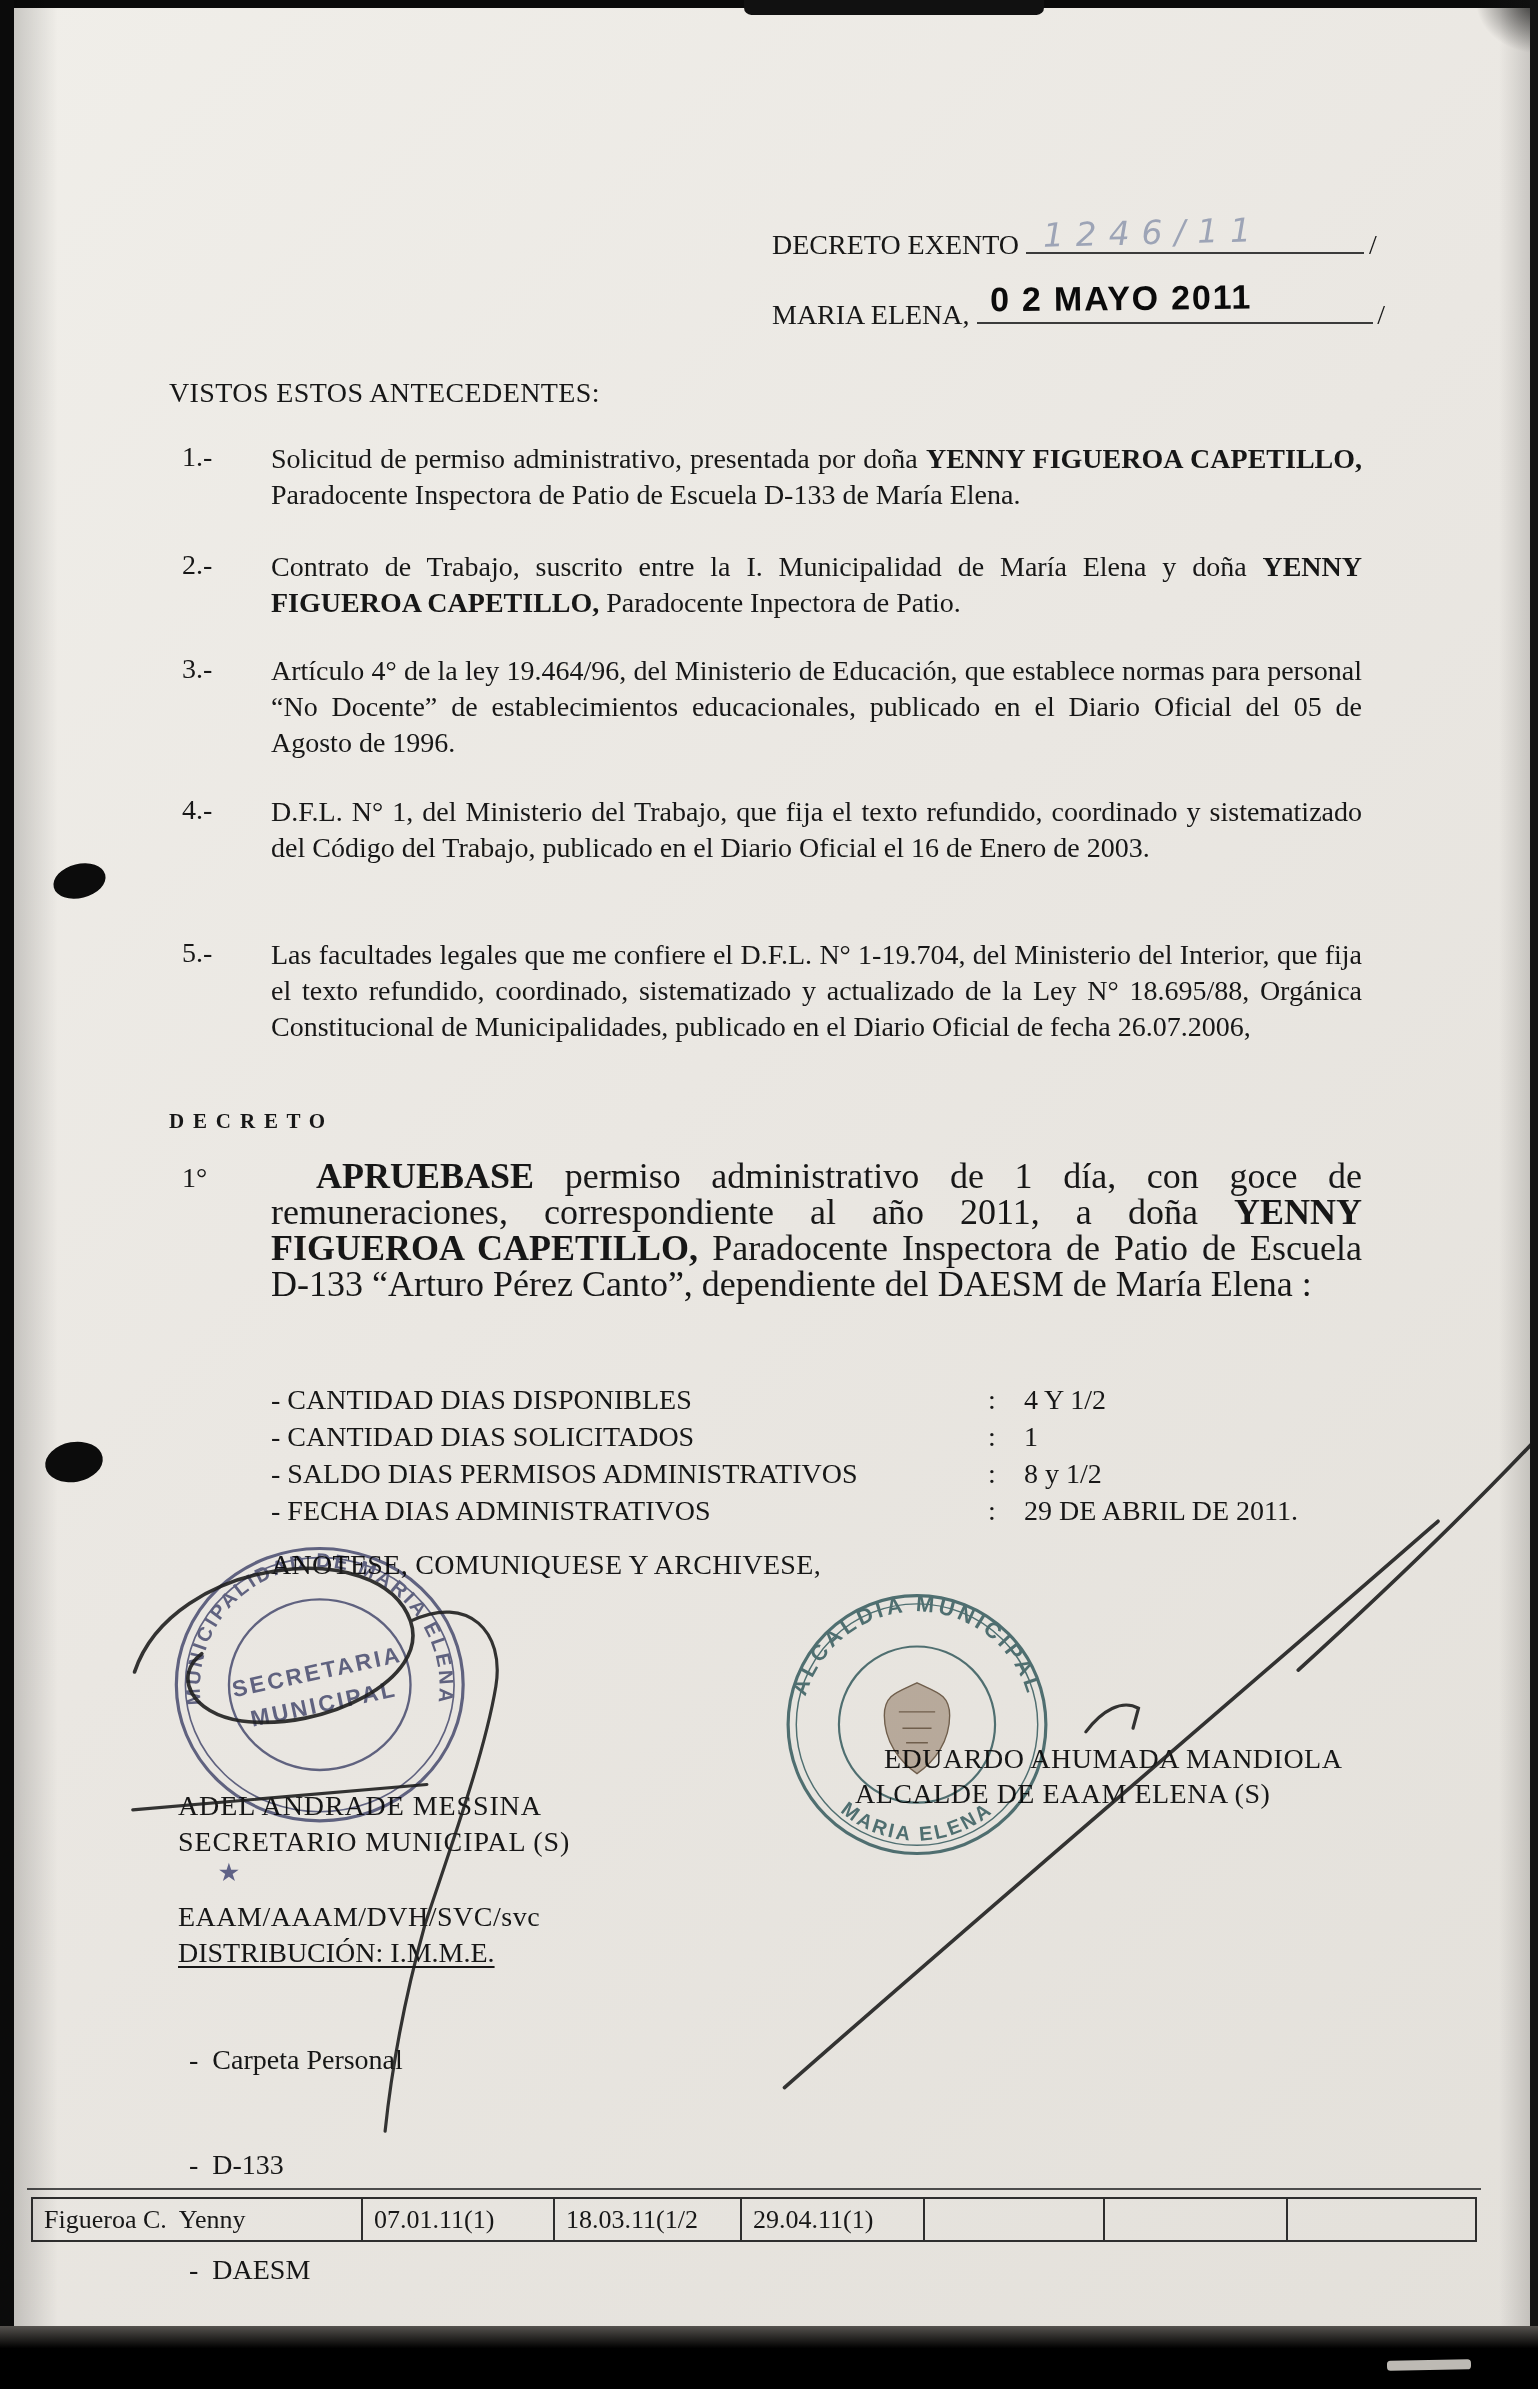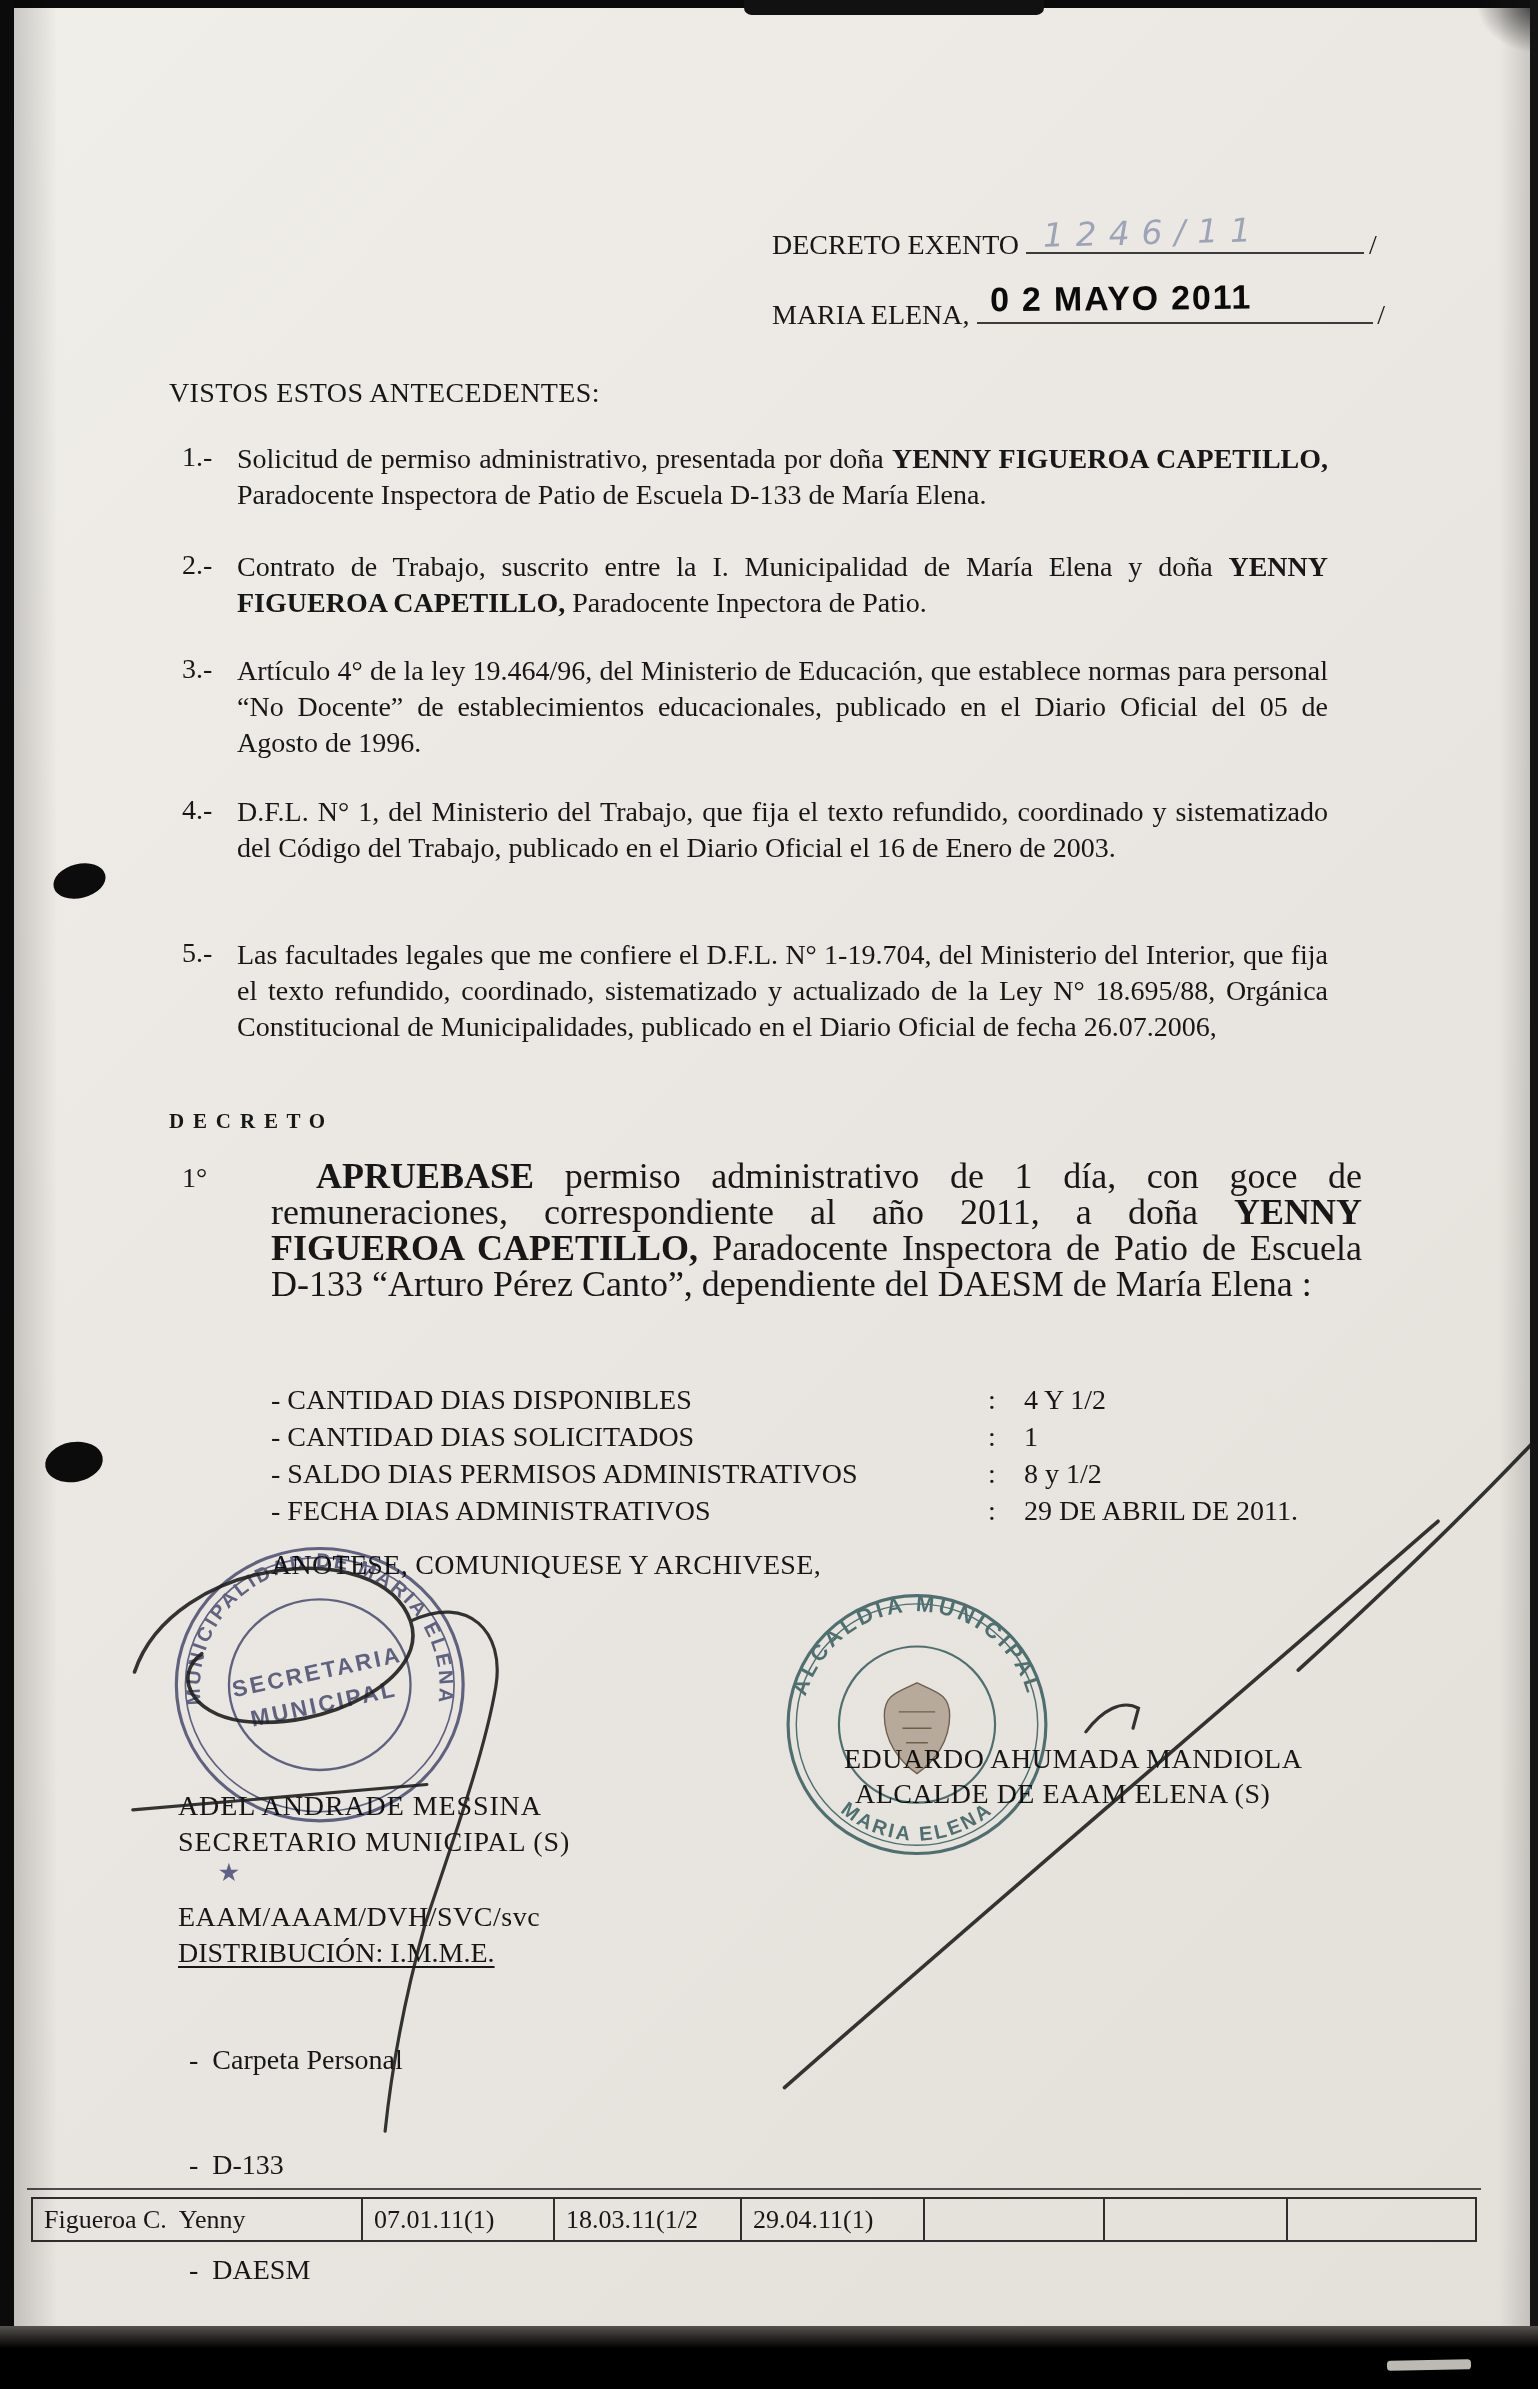--- a/index.html
+++ b/index.html
@@ -53,35 +53,35 @@
     font-family:"Liberation Sans","DejaVu Sans",sans-serif;
     font-weight:bold; font-size:34px; letter-spacing:1.8px;
     color:#0b0b0b; transform:rotate(-.6deg); white-space:nowrap;
   }
   .slash { margin-left:4.5px; }
 
   
   .vistos-heading { position:absolute; left:169px; top:377px; font-size:28px; letter-spacing:0.4px; }
   .v-item { position:absolute; left:182px; width:1182px; }
   .v-num  { position:absolute; left:0; top:0; font-size:28px; }
-  .v-text { margin-left:55px; width:1091px; font-size:28px; line-height:36px; text-align:justify; }
+  .v-text { margin-left:89px; width:1091px; font-size:28px; line-height:36px; text-align:justify; }
   .decreto-heading { position:absolute; left:169px; top:1109px; font-size:21px; font-weight:bold; letter-spacing:1.8px; }
   .d-num  { position:absolute; left:182px; top:1162px; font-size:28px; }
   .d-para { position:absolute; left:271px; top:1158px; width:1091px; font-size:36px; line-height:36px; text-align:justify; text-indent:45px; }
 
   .days { position:absolute; left:271px; top:1340px; font-size:28px;margin-top:44px; }
   .day-row { display:flex; height:37px; align-items:baseline; }
   .day-label { width:717px; }
   .day-sep   { width:36px; }
   .closing { position:absolute; left:271px; top:1549px; font-size:28px; letter-spacing:0.3px; }
 
   
   .sig-left-name   { position:absolute; left:178px; top:1790px; font-size:28px; letter-spacing:0.9px; }
   .sig-left-title  { position:absolute; left:178px; top:1826px; font-size:28px; letter-spacing:0.9px; }
-  .sig-right-name  { position:absolute; left:844px; top:1743px; font-size:28px; letter-spacing:0.5px; }
+  .sig-right-name  { position:absolute; left:884px; top:1743px; font-size:28px; letter-spacing:0.5px; }
   .sig-right-title { position:absolute; left:855px; top:1778px; font-size:28px; letter-spacing:0.5px; }
   .initials    { position:absolute; left:178px; top:1901px; font-size:28px; letter-spacing:0.5px; }
   .distribution{ position:absolute; left:178px; top:1937px; font-size:28px; text-decoration:underline; text-underline-offset:3.6px; }
   .dist-list   { position:absolute; left:189px; top:1972px; font-size:28px; line-height:35px; white-space:pre; }
 
   
   .pre-table-line { position:absolute; left:27px; top:2188px; width:1454px; height:1.8px; background:#4c4c4c; }
   .registry { position:absolute; left:31px; top:2197px; width:1445px; border-collapse:collapse; table-layout:fixed; }
   .registry td { border:2.7px solid #2e2e2e; height:43px; font-size:26px; padding:0 0 0 11px; white-space:pre; overflow:hidden; vertical-align:middle; }
 

